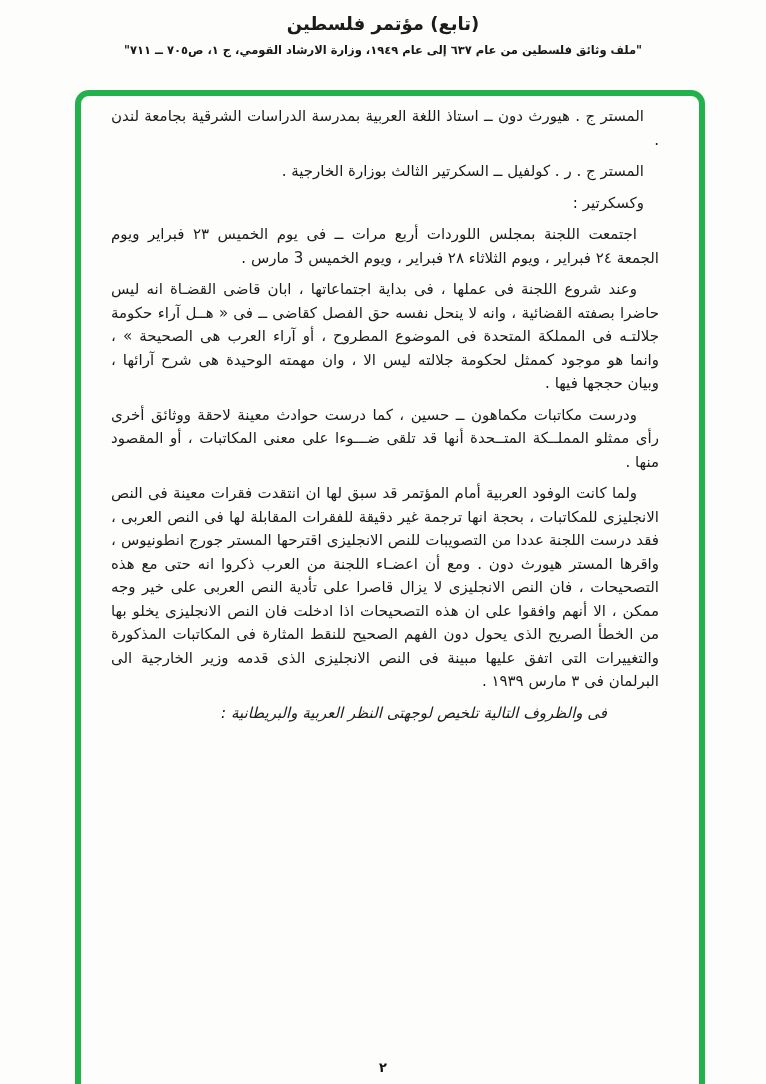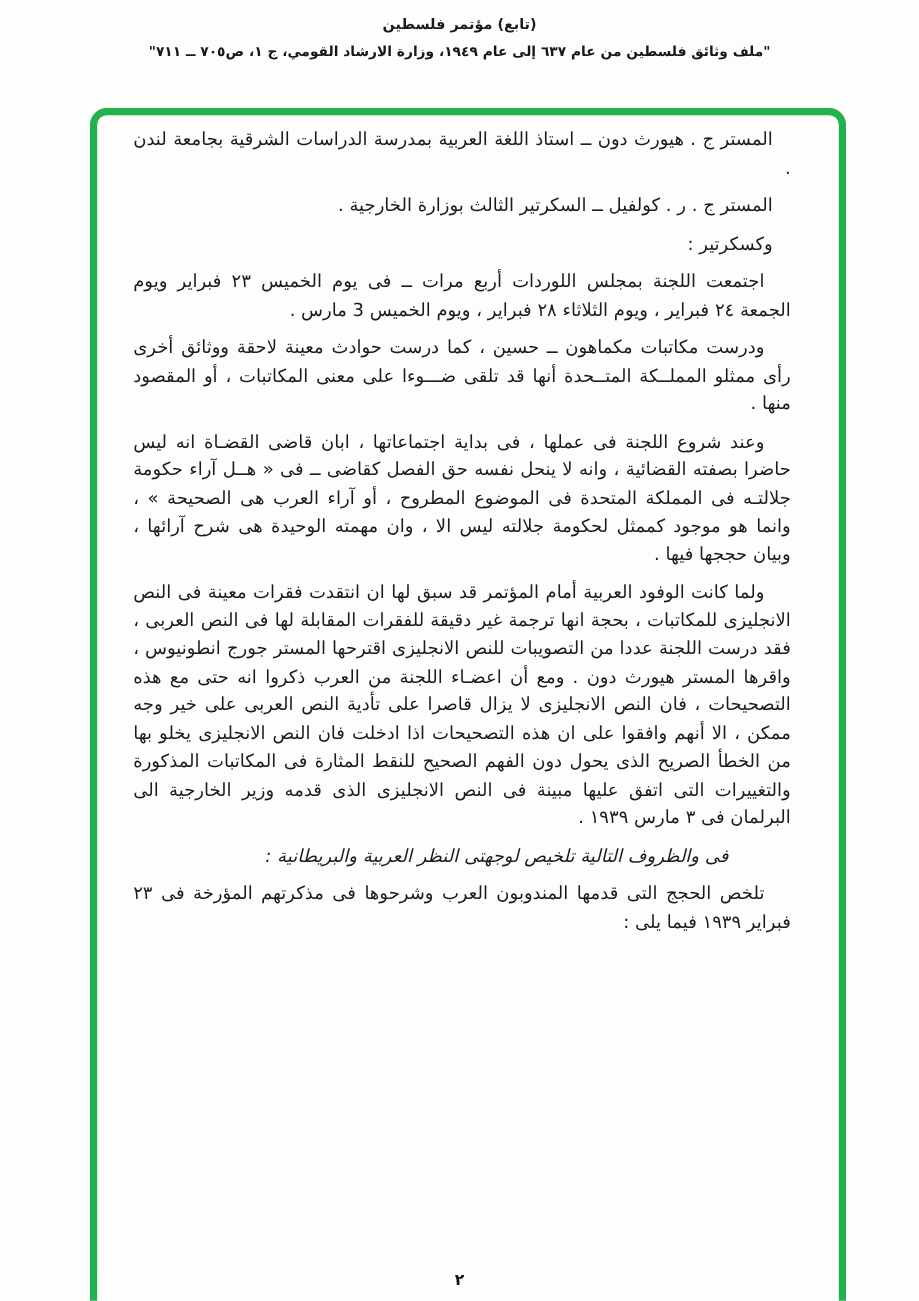--- a/index.html
+++ b/index.html
@@ -9,21 +9,21 @@
     width:766px; height:1084px;
     background:var(--paper);
     color:var(--ink);
     font-family:"DejaVu Sans", sans-serif;
     position:relative;
     direction:rtl;
     overflow:hidden;
   }
   .page-header { text-align:center; padding-top:13px; }
   .doc-title {
-    font-size:12px; font-weight:bold; margin:0; letter-spacing:0;
+    font-size:18px; font-weight:bold; margin:0; letter-spacing:0;
   }
   .doc-source {
     font-size:11.5px; font-weight:bold; margin-top:9px; color:#171717;
   }
   .frame {
     position:absolute; left:75px; top:90px;
     width:630px; height:1053px;
     border:6px solid var(--green);
     border-radius:14px;
     overflow:hidden;
@@ -54,21 +54,20 @@
   <h1 class="doc-title">(تابع) مؤتمر فلسطين</h1>
   <div class="doc-source">"ملف وثائق فلسطين من عام ٦٣٧ إلى عام ١٩٤٩، وزارة الارشاد القومي، ج ١، ص٧٠٥ ــ ٧١١"</div>
 </div>
 
 <div class="frame">
   <div class="content">
     <p class="ind-sm">المستر ج . هيورث دون ــ استاذ اللغة العربية بمدرسة الدراسات الشرقية بجامعة لندن .</p>
     <p class="ind-sm">المستر ج . ر . كولفيل ــ السكرتير الثالث بوزارة الخارجية .</p>
     <p class="ind-sm">وكسكرتير :</p>
     <p>اجتمعت اللجنة بمجلس اللوردات أربع مرات ــ فى يوم الخميس ٢٣ فبراير ويوم الجمعة ٢٤ فبراير ، ويوم الثلاثاء ٢٨ فبراير ، ويوم الخميس 3 مارس .</p>
+    <p>وعند شروع اللجنة فى عملها ، فى بداية اجتماعاتها ، ابان قاضى القضـاة انه ليس حاضرا بصفته القضائية ، وانه لا ينحل نفسه حق الفصل كقاضى ــ فى « هــل آراء حكومة جلالتـه فى المملكة المتحدة فى الموضوع المطروح ، أو آراء العرب هى الصحيحة » ، وانما هو موجود كممثل لحكومة جلالته ليس الا ، وان مهمته الوحيدة هى شرح آرائها ، وبيان حججها فيها .</p>
     <p>ودرست مكاتبات مكماهون ــ حسين ، كما درست حوادث معينة لاحقة ووثائق أخرى رأى ممثلو المملــكة المتــحدة أنها قد تلقى ضـــوءا على معنى المكاتبات ، أو المقصود منها .</p>
-    <p>وعند شروع اللجنة فى عملها ، فى بداية اجتماعاتها ، ابان قاضى القضـاة انه ليس حاضرا بصفته القضائية ، وانه لا ينحل نفسه حق الفصل كقاضى ــ فى « هــل آراء حكومة جلالتـه فى المملكة المتحدة فى الموضوع المطروح ، أو آراء العرب هى الصحيحة » ، وانما هو موجود كممثل لحكومة جلالته ليس الا ، وان مهمته الوحيدة هى شرح آرائها ، وبيان حججها فيها .</p>
     <p>ولما كانت الوفود العربية أمام المؤتمر قد سبق لها ان انتقدت فقرات معينة فى النص الانجليزى للمكاتبات ، بحجة انها ترجمة غير دقيقة للفقرات المقابلة لها فى النص العربى ، فقد درست اللجنة عددا من التصويبات للنص الانجليزى اقترحها المستر جورج انطونيوس ، واقرها المستر هيورث دون . ومع أن اعضـاء اللجنة من العرب ذكروا انه حتى مع هذه التصحيحات ، فان النص الانجليزى لا يزال قاصرا على تأدية النص العربى على خير وجه ممكن ، الا أنهم وافقوا على ان هذه التصحيحات اذا ادخلت فان النص الانجليزى يخلو بها من الخطأ الصريح الذى يحول دون الفهم الصحيح للنقط المثارة فى المكاتبات المذكورة والتغييرات التى اتفق عليها مبينة فى النص الانجليزى الذى قدمه وزير الخارجية الى البرلمان فى ٣ مارس ١٩٣٩ .</p>
     <p class="italic big-ind">فى والظروف التالية تلخيص لوجهتى النظر العربية والبريطانية :</p>
-    <p>تلخص الحجج التى قدمها المندوبون العرب وشرحوها فى مذكرتهم المؤرخة فى ٢٣ فبراير ١٩٣٩ فيما يلى :</p>
   </div>
 </div>
 
 <div class="page-num">٢</div>
 
 </body></html>

